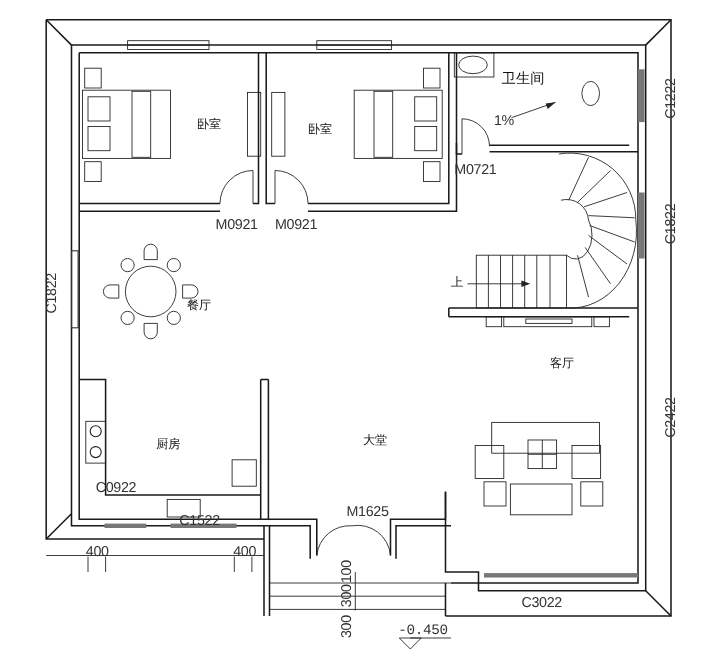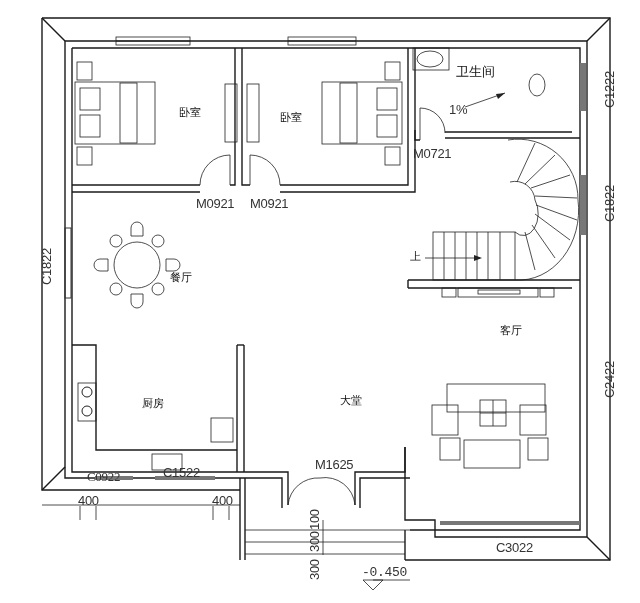--- a/index.html
+++ b/index.html
@@ -188,34 +188,34 @@
     <line class="t" x1="373" y1="580" x2="410" y2="580"></line>
   </g>
 </svg>
 
 <div class="lbl" style="left:179px;top:107px;">卧室</div>
 <div class="lbl" style="left:280px;top:112px;">卧室</div>
 <div class="lbl" style="left:456px;top:65px;font-size:13px;">卫生间</div>
 <div class="lbl" style="left:126px;top:272px;margin-left:44px;">餐厅</div>
 <div class="lbl" style="left:500px;top:325px;">客厅</div>
 <div class="lbl" style="left:142px;top:398px;text-align:center;">厨房</div>
-<div class="lbl" style="left:340px;top:395px;">大堂</div>
+<div class="lbl" style="left:330px;top:395px;">大堂</div>
 
 <div class="code" style="left:196px;top:197px;">M0921</div>
 <div class="code" style="left:250px;top:197px;">M0921</div>
 <div class="code" style="left:413px;top:147px;">M0721</div>
 <div class="code" style="left:315px;top:458px;">M1625</div>
 
 <div class="code vert" style="left:603px;top:108px;">C1222</div>
 <div class="code vert" style="left:603px;top:222px;">C1822</div>
 <div class="code vert" style="left:603px;top:398px;">C2422</div>
 <div class="code vert" style="left:40px;top:285px;">C1822</div>
-<div class="code" style="left:87px;top:470px;font-family:Liberation Serif, serif;">C0922</div>
+<div class="code" style="left:87px;top:436px;">C0922</div>
 <div class="code" style="left:163px;top:466px;">C1522</div>
-<div class="code" style="left:474px;top:541px;margin-left:22px;">C3022</div>
+<div class="code" style="left:474px;top:541px;">C3022</div>
 
 <div class="code" style="left:449px;top:103px;">1%</div>
 <div class="lbl" style="left:410px;top:251px;">上</div>
 <div class="code" style="left:78px;top:494px;">400</div>
 <div class="code" style="left:212px;top:494px;">400</div>
 <div class="code vert" style="left:308px;top:530px;">100</div>
 <div class="code vert" style="left:308px;top:552px;">300</div>
 <div class="code vert" style="left:308px;top:580px;">300</div>
 <div class="code" style="left:362px;top:566px;font-family:Liberation Mono, monospace;">-0.450</div>
 

